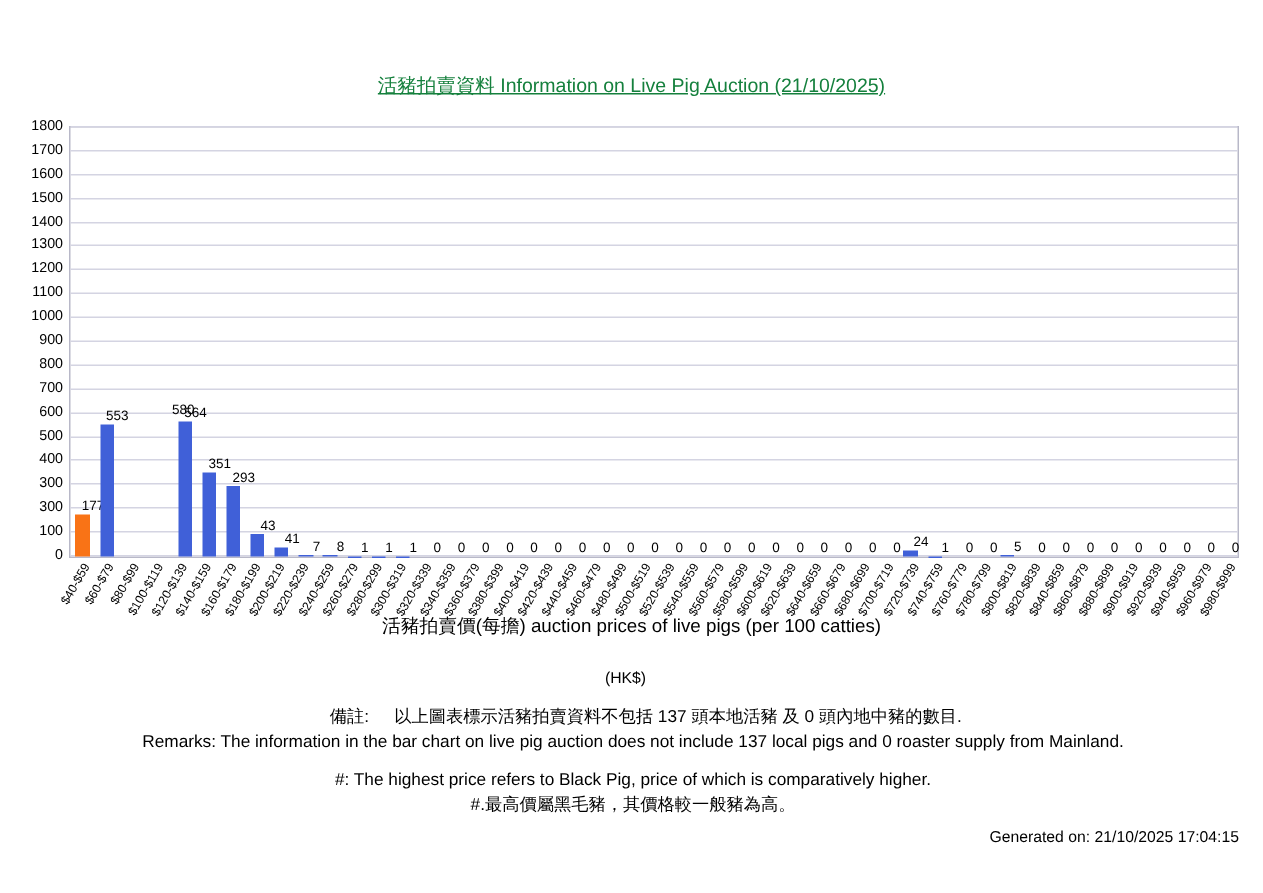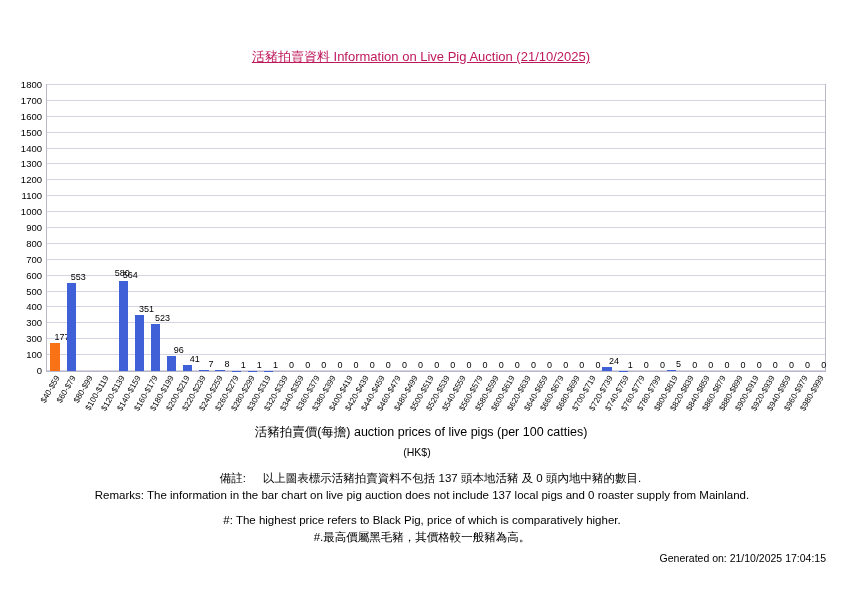--- a/index.html
+++ b/index.html
@@ -29,21 +29,21 @@
     white-space: nowrap;
   }
   .chart-title {
     position: absolute;
     left: 0;
     right: 0;
     top: 48px;
     text-align: center;
     font-size: 13px;
     text-decoration: underline;
-    color: #be185d;
+    color: #15803d;
   }
   .plot-wrap {
     position: absolute;
     left: 46px;
     top: 84px;
     width: 780px;
     height: 288px;
   }
   .plot-area {
     position: absolute;
@@ -123,21 +123,21 @@
     transform-origin: left top;
     transform: rotate(-60deg) translate(-100%, 0);
     font-size: 8.2px;
     white-space: nowrap;
     color: #000;
   }
   .x-axis-title {
     position: absolute;
     left: 0;
     right: 0;
-    top: 424px;
+    top: 409px;
     text-align: center;
     font-size: 12.5px;
   }
   .x-axis-unit {
     position: absolute;
     left: 0;
     right: 8px;
     top: 446px;
     text-align: center;
     font-size: 10.5px;
@@ -259,26 +259,26 @@
               <span class="bar-value">564</span>
             </div>
           </div>
           <div class="bar-slot">
             <div class="bar" style="height: 19.5%; background: rgb(64, 96, 216);">
               <span class="bar-value">351</span>
             </div>
           </div>
           <div class="bar-slot">
             <div class="bar" style="height: 16.2778%; background: rgb(64, 96, 216);">
-              <span class="bar-value">523</span>
+              <span class="bar-value">293</span>
             </div>
           </div>
           <div class="bar-slot">
             <div class="bar" style="height: 5.33333%; background: rgb(64, 96, 216);">
-              <span class="bar-value">96</span>
+              <span class="bar-value">43</span>
             </div>
           </div>
           <div class="bar-slot">
             <div class="bar" style="height: 2.27778%; background: rgb(64, 96, 216);">
               <span class="bar-value">41</span>
             </div>
           </div>
           <div class="bar-slot">
             <div class="bar" style="height: 0.388889%; background: rgb(64, 96, 216);">
               <span class="bar-value">7</span>

